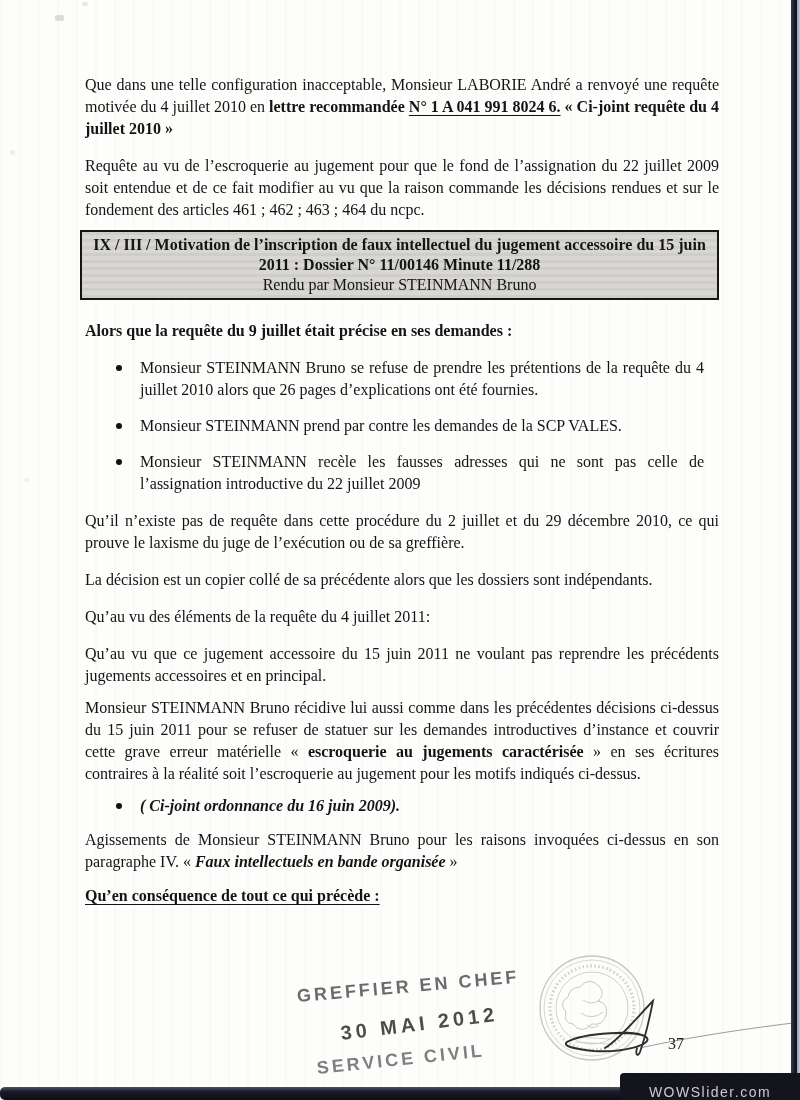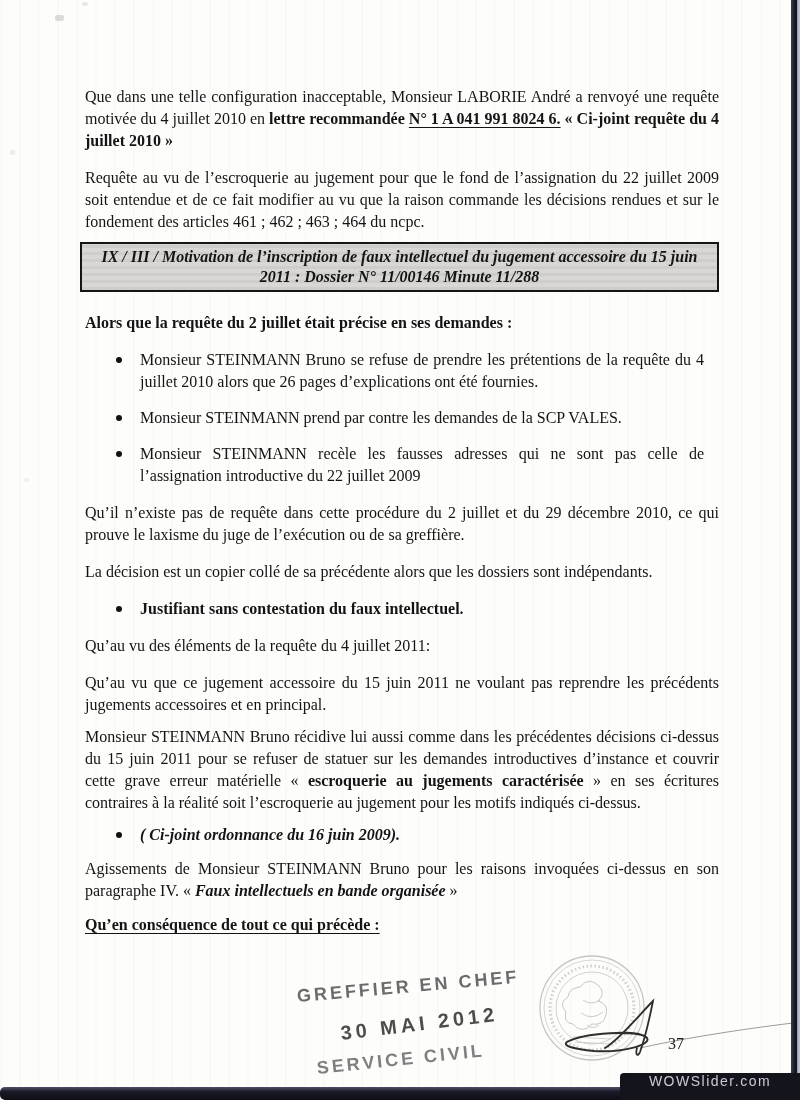--- a/index.html
+++ b/index.html
@@ -19,39 +19,39 @@
     background:linear-gradient(90deg,#3c3c50 0,#15151f 45%,#15151f 72%,#9aa2b8 72%,#c6ccdc 100%);
   }
   .edge-bottom{
     position:absolute;left:0;bottom:0;width:800px;height:13px;
     background:linear-gradient(180deg,#50506a 0,#1b1b28 35%,#0d0d16 100%);
     border-radius:5px 0 0 5px;
   }
   .wm-tab{
     position:absolute;right:0;bottom:0;width:180px;height:27px;
     background:#14141d;border-radius:4px 0 0 0;
-    display:flex;align-items:flex-start;justify-content:center;
+    display:flex;align-items:flex-end;justify-content:center;
   }
   .wm-tab span{
     font-family:"Liberation Sans", sans-serif;font-size:14px;
     color:#cdc9d3;letter-spacing:1.5px;
   }
   
   .content{
     position:absolute;left:85px;top:74px;width:634px;
     font-size:16px;line-height:22px;color:#141414;text-align:justify;
   }
   .content p{margin:15px 0 0 0;}
-  .content p:first-child{margin-top:12px;}
+  .content p:first-child{margin-top:0;}
   b.u{text-decoration:underline;text-underline-offset:3px;}
   .hdr-box{
     margin:9px 0 0 -5px;border:2px solid #151515;background:
       repeating-linear-gradient(0deg, rgba(120,120,118,.10) 0 3px, transparent 3px 7px),
       #d8d7d4;
-    padding:3px 9px;text-align:center;line-height:20px;font-style:italic;
+    padding:3px 9px;text-align:center;line-height:20px;
   }
   .hdr-box .t{font-weight:bold;}
   .h-bold{font-weight:bold;margin-top:20px !important;}
   .h-bold-u{font-weight:bold;text-decoration:underline;text-underline-offset:3px;margin-top:12px !important;}
   ul.blist{margin:15px 0 0 0;padding:0;}
   ul.blist li{
     list-style:none;position:relative;padding-left:55px;margin:14px 15px 0 0;text-align:justify;
   }
   ul.blist li:first-child{margin-top:0;}
   ul.blist li::before{
@@ -89,37 +89,35 @@
   <div class="speck sp4"></div>
 
   <div class="content">
 
     <p><span>Que dans une telle configuration inacceptable, Monsieur LABORIE André a renvoyé une requête motivée du 4 juillet 2010 en </span><b><span>lettre recommandée </span></b><b class="u"><span>N° 1 A 041 991 8024 6.</span></b><b><span> « Ci-joint requête du 4 juillet 2010 »</span></b></p>
 
     <p><span>Requête au vu de l’escroquerie au jugement pour que le fond de l’assignation du 22 juillet 2009 soit entendue et de ce fait modifier au vu que la raison commande les décisions rendues et sur le fondement des articles 461 ; 462 ; 463 ; 464 du ncpc.</span></p>
 
     <div class="hdr-box">
       <div class="t">IX / III / Motivation de l’inscription de faux intellectuel du jugement accessoire du 15 juin 2011 : Dossier N° 11/00146 Minute 11/288</div>
+      <div>Rendu par Monsieur STEINMANN Bruno</div>
     </div>
 
-    <p class="h-bold"><span>Alors que la requête du 2 juillet était précise en ses demandes :</span></p>
+    <p class="h-bold"><span>Alors que la requête du 9 juillet était précise en ses demandes :</span></p>
 
     <ul class="blist">
       <li><span>Monsieur STEINMANN Bruno se refuse de prendre les prétentions de la requête du 4 juillet 2010 alors que 26 pages d’explications ont été fournies.</span></li>
       <li><span>Monsieur STEINMANN prend par contre les demandes de la SCP  VALES.</span></li>
       <li><span>Monsieur STEINMANN recèle les fausses adresses qui ne sont pas celle de l’assignation introductive du 22 juillet 2009</span></li>
     </ul>
 
     <p><span>Qu’il n’existe pas de requête dans cette procédure du 2 juillet et du 29 décembre 2010, ce qui prouve le laxisme du juge de l’exécution ou de sa greffière.</span></p>
 
     <p><span>La décision est un copier collé de sa précédente alors que les dossiers sont indépendants.</span></p>
 
-    <ul class="blist">
-      <li class="bld"><span>Justifiant sans contestation du faux intellectuel.</span></li>
-    </ul>
 
     <p><span>Qu’au vu des éléments de la requête du 4 juillet 2011:</span></p>
 
     <p><span>Qu’au vu que ce jugement accessoire du 15 juin 2011 ne voulant pas reprendre les précédents jugements accessoires et en principal.</span></p>
 
     <p class="mt10"><span>Monsieur STEINMANN Bruno récidive lui aussi comme dans les précédentes décisions ci-dessus du 15 juin 2011 pour se refuser de statuer sur les demandes introductives d’instance et couvrir cette grave erreur matérielle «  </span><b><span>escroquerie au jugements caractérisée</span></b><span> » en ses écritures contraires à la réalité soit l’escroquerie au jugement pour les motifs indiqués ci-dessus.</span></p>
 
 
     <ul class="blist mt10">
       <li class="itl"><span>( Ci-joint ordonnance du 16 juin 2009).</span></li>

